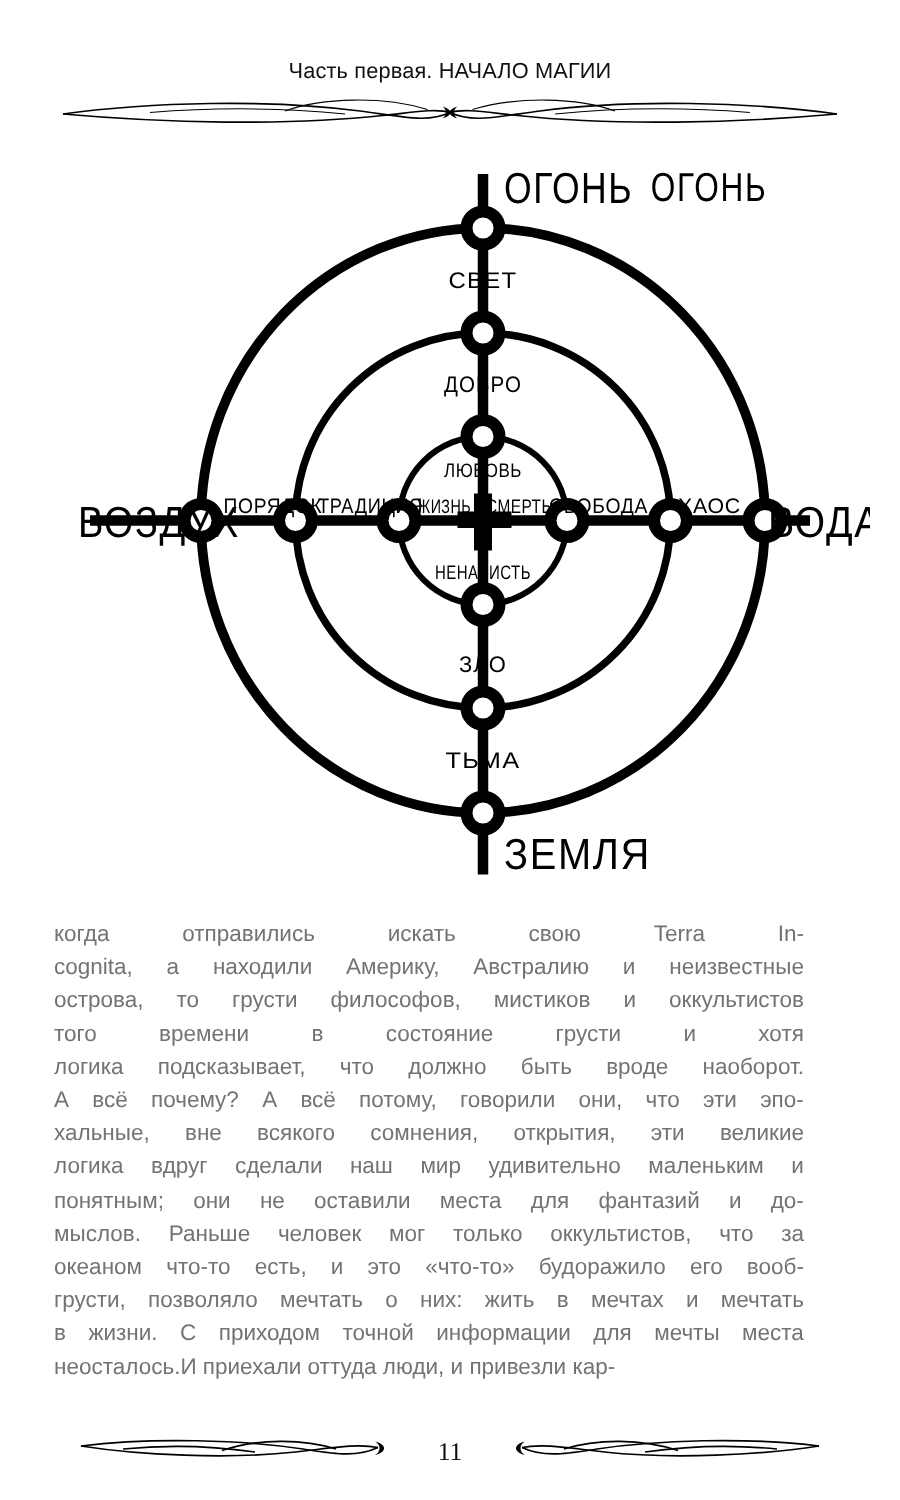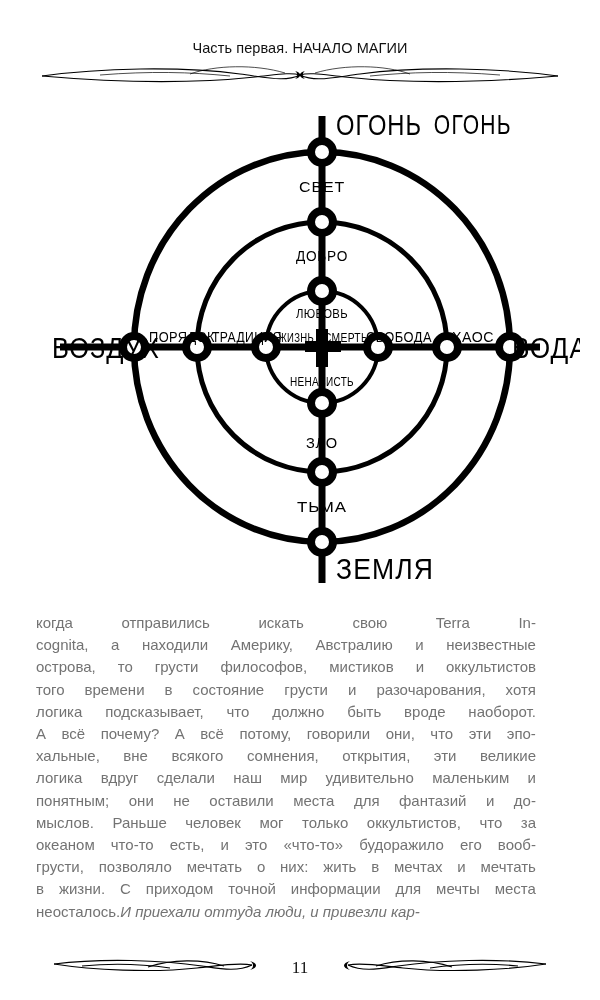--- a/index.html
+++ b/index.html
@@ -74,21 +74,21 @@
   }
   #body-text .ln {
     display: block;
     white-space: nowrap;
     text-align: justify;
     text-align-last: justify;
   }
   #body-text .ln.last {
     text-align-last: left;
   }
-  #body-text .it { font-style: italic; }
+  #body-text .it { }
 
   
   #body-text .ln {
     display: flex;
     justify-content: space-between;
   }
   #body-text .ln.last { justify-content: flex-start; }
 
   
   #page-number {
@@ -217,21 +217,20 @@
       <span>и</span>
       <span>оккультистов</span>
     </div>
     <div class="ln">
       <span>того</span>
       <span>времени</span>
       <span>в</span>
       <span>состояние</span>
       <span>грусти</span>
       <span>и</span>
-      <span>разочарования,</span>
       <span>хотя</span>
     </div>
     <div class="ln">
       <span>логика</span>
       <span>подсказывает,</span>
       <span>что</span>
       <span>должно</span>
       <span>быть</span>
       <span>вроде</span>
       <span>наоборот.</span>

